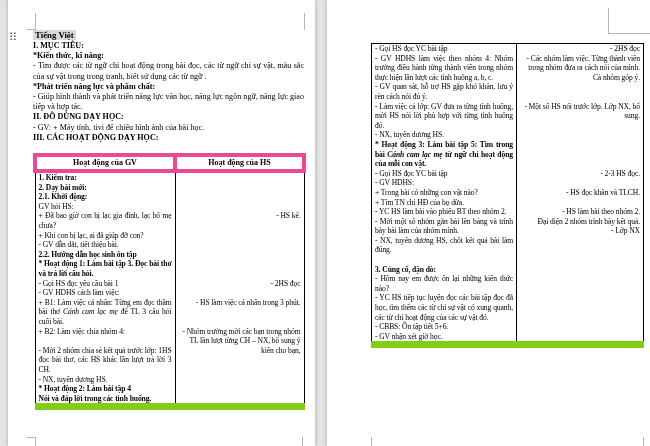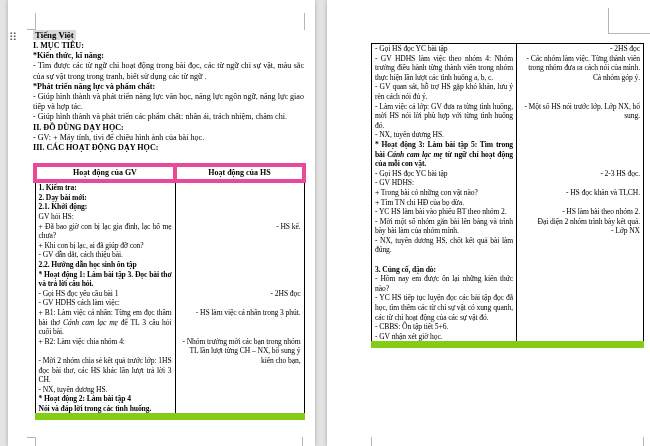--- a/index.html
+++ b/index.html
@@ -82,21 +82,20 @@
       <div class="title-line">
         <span class="subject-hl">Tiếng Việt</span>
       </div>
 
       <div id="intro">
           <div class="para b">I. MỤC TIÊU:</div>
           <div class="para b">*Kiến thức, kĩ năng:</div>
           <div class="para">- Tìm được các từ ngữ chỉ hoạt động trong bài đọc, các từ ngữ chỉ sự vật, màu sắc của sự vật trong trong tranh, biết sử dụng các từ ngữ .</div>
           <div class="para b">*Phát triển năng lực và phẩm chất:</div>
           <div class="para">- Giúp hình thành và phát triển năng lực văn học, năng lực ngôn ngữ, năng lực giao tiếp và hợp tác.</div>
-          <div class="para">- Giúp hình thành và phát triển các phẩm chất: nhân ái, trách nhiệm, chăm chỉ.</div>
           <div class="para b">II. ĐỒ DÙNG DẠY HỌC:</div>
           <div class="para">- GV: + Máy tính, tivi để chiếu hình ảnh của bài học.</div>
           <div class="para b">III. CÁC HOẠT ĐỘNG DẠY HỌC:</div>
         </div>
 
       <table class="act">
         <colgroup>
             <col id="l-col1" style="width: 140px;">
             <col id="l-col2" style="width: 129px;">
           </colgroup>
@@ -120,21 +119,21 @@
               <td class="gv-cell">
                 <div class="para">+ Đã bao giờ con bị lạc gia đình, lạc bố mẹ chưa?</div>
               </td>
               <td class="hs-cell">
                 <div class="para">- HS kể.</div>
               </td>
             </tr>
             <tr>
               <td class="gv-cell">
                 <div class="para">+ Khi con bị lạc, ai đã giúp đỡ con?</div>
-                <div class="para">- GV dẫn dắt, cách thiệu bài.</div>
+                <div class="para">- GV dẫn dắt, tiết thiệu bài.</div>
                 <div class="para b">2.2. Hướng dẫn học sinh ôn tập</div>
                 <div class="para b">* Hoạt động 1: Làm bài tập 3. Đọc bài thơ và trả lời câu hỏi.</div>
               </td>
               <td class="hs-cell"></td>
             </tr>
             <tr>
               <td class="gv-cell">
                 <div class="para">- Gọi HS đọc yêu cầu bài 1</div>
                 <div class="para">- GV HDHS cách làm việc:</div>
               </td>

